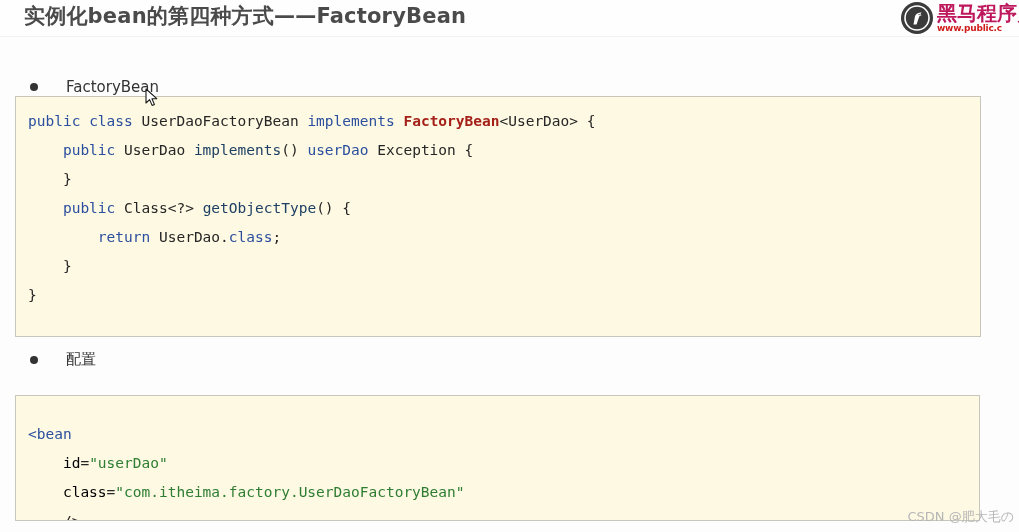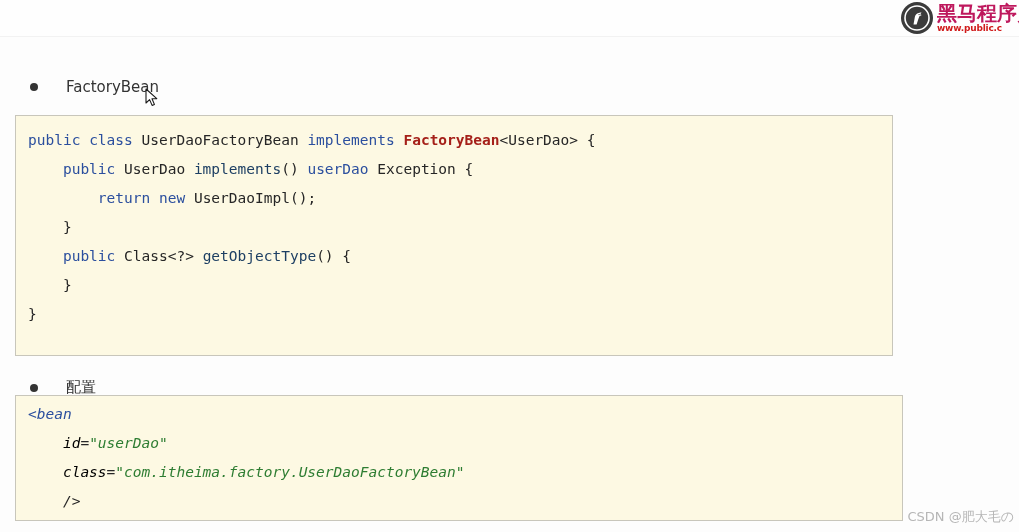--- a/index.html
+++ b/index.html
@@ -141,20 +141,21 @@
     font-family: "DejaVu Sans", sans-serif;
     font-size: 13px;
     color: #b6b6b6;
     white-space: nowrap;
   }
 </style>
 </head>
 <body>
 
 <div class="header">
+  <div class="page-title">实例化bean的第四种方式——FactoryBean</div>
 
   <div class="brand-logo">
     <div class="brand-mark">
       <svg width="26" height="26" viewBox="0 0 26 26" aria-hidden="true">
         <circle cx="13" cy="13" r="12" fill="none" stroke="#ffffff" stroke-width="1.6"></circle>
         <path d="M9.5 19.5 L10.8 12.2 C11.1 10.3 12.6 8.6 14.6 8.1 L17.5 7.3 L16.2 9.4 L17.8 9.9 L15.4 11.3 L14.2 14.6 L12.6 19.5 Z" fill="#ffffff"></path>
         <circle cx="15.1" cy="9.6" r="0.7" fill="#3b3b3b"></circle>
       </svg>
     </div>
     <div class="brand-text">
@@ -162,36 +163,36 @@
       <div class="brand-url">www.public.c</div>
     </div>
   </div>
 </div>
 
 <div class="bullet-row" style="left:30px; top:78px;">
   <span class="bullet-dot"></span>
   <span class="bullet-label">FactoryBean</span>
 </div>
 
-<div class="code-block" id="code-java" style="left:15px; top:115px; width:878px; height:241px; padding:10px 12px;">
+<div class="code-block" id="code-java" style="left:15px; top:96px; width:966px; height:241px; padding:10px 12px;">
     <div class="code-line"><span class="tok-kw">public</span><span class="tok-plain"> </span><span class="tok-kw">class</span><span class="tok-type"> UserDaoFactoryBean </span><span class="tok-kw">implements</span><span class="tok-plain"> </span><span class="tok-red">FactoryBean</span><span class="tok-type">&lt;UserDao&gt; {</span></div>
     <div class="code-line"><span class="tok-plain">    </span><span class="tok-kw">public</span><span class="tok-type"> UserDao </span><span class="tok-fn">implements</span><span class="tok-type">() </span><span class="tok-kw">userDao</span><span class="tok-type"> Exception {</span></div>
-    <div class="code-line"><span class="tok-plain">        </span><span class="tok-kw">return</span><span class="tok-plain"> </span><span class="tok-kw">new</span><span class="tok-type"> UserDaoImpl();</span></div>
     <div class="code-line"><span class="tok-type">    }</span></div>
     <div class="code-line"><span class="tok-plain">    </span><span class="tok-kw">public</span><span class="tok-type"> Class&lt;?&gt; </span><span class="tok-fn">getObjectType</span><span class="tok-type">() {</span></div>
+    <div class="code-line"><span class="tok-plain">        </span><span class="tok-kw">return</span><span class="tok-type"> UserDao.</span><span class="tok-kw">class</span><span class="tok-type">;</span></div>
     <div class="code-line"><span class="tok-type">    }</span></div>
     <div class="code-line"><span class="tok-type">}</span></div>
   </div>
 
-<div class="bullet-row" style="left:30px; top:378px;text-align:right;">
+<div class="bullet-row" style="left:30px; top:350px;text-align:right;">
   <span class="bullet-dot"></span>
   <span class="bullet-label">配置</span>
 </div>
 
-<div class="code-block" id="code-xml" style="left:15px; top:395px; width:888px; height:126px; padding:4px 12px;font-style:italic;">
+<div class="code-block" id="code-xml" style="left:15px; top:395px; width:965px; height:126px; padding:24px 12px;">
     <div class="code-line"><span class="tok-tag">&lt;bean</span></div>
     <div class="code-line"><span class="tok-plain">    </span><span class="tok-attr">id</span><span class="tok-plain">=</span><span class="tok-str">"userDao"</span></div>
     <div class="code-line"><span class="tok-plain">    </span><span class="tok-attr">class</span><span class="tok-plain">=</span><span class="tok-str">"com.itheima.factory.UserDaoFactoryBean"</span></div>
     <div class="code-line"><span class="tok-plain">    /&gt;</span></div>
   </div>
 
 <div class="cursor" id="mouse-cursor" style="left: 145px; top: 88px;">
   <svg width="14" height="20" viewBox="0 0 14 20" aria-hidden="true">
     <path d="M1 1 L1 15 L4.6 11.6 L7.1 17.4 L9.4 16.4 L7 10.8 L11.8 10.6 Z" fill="#ffffff" stroke="#1a1a1a" stroke-width="1.1" stroke-linejoin="round"></path>
   </svg>

